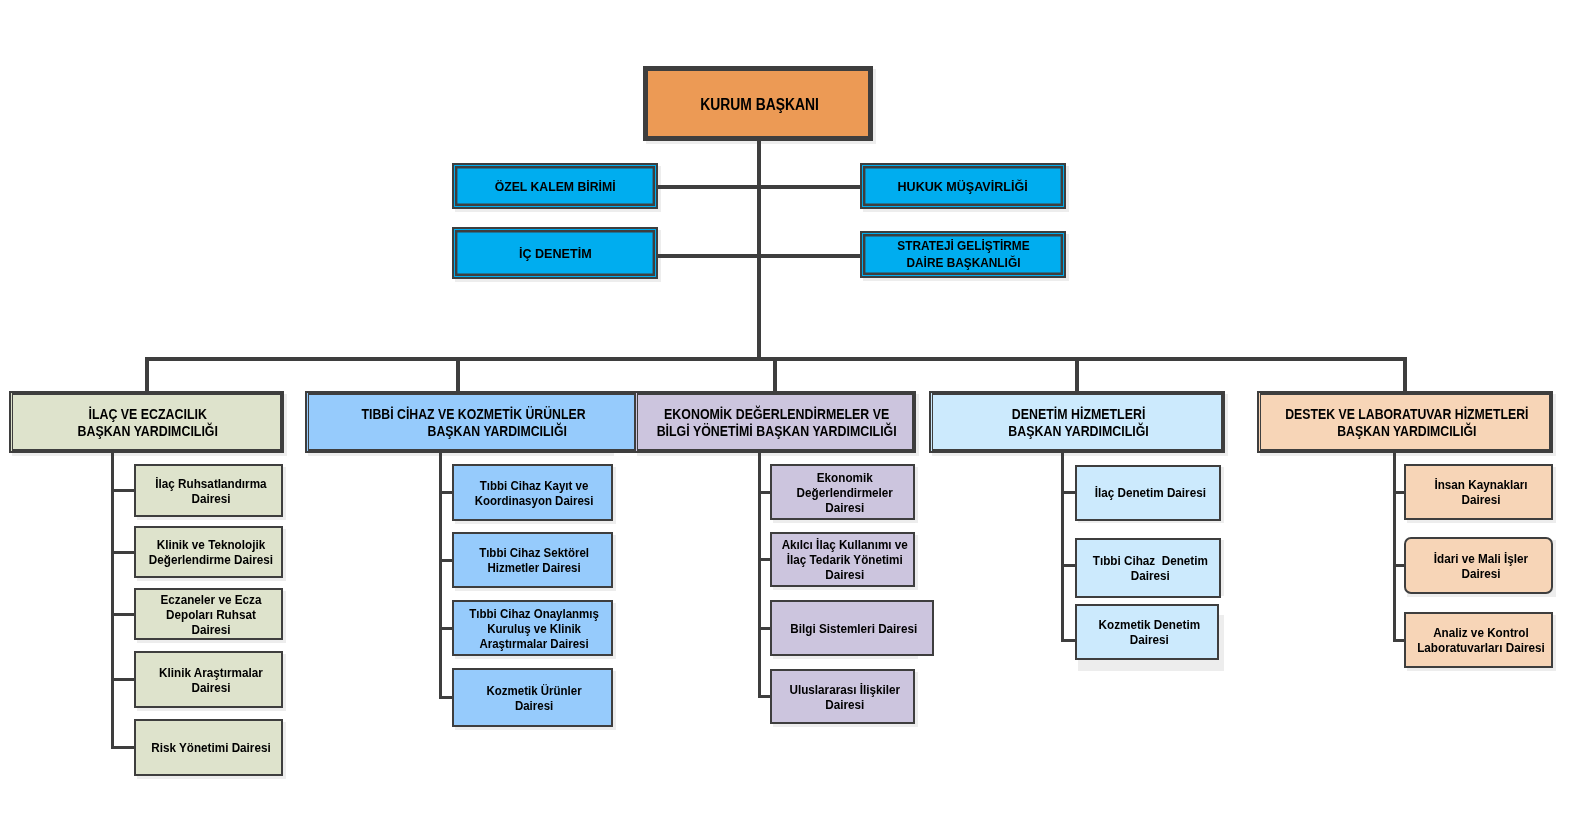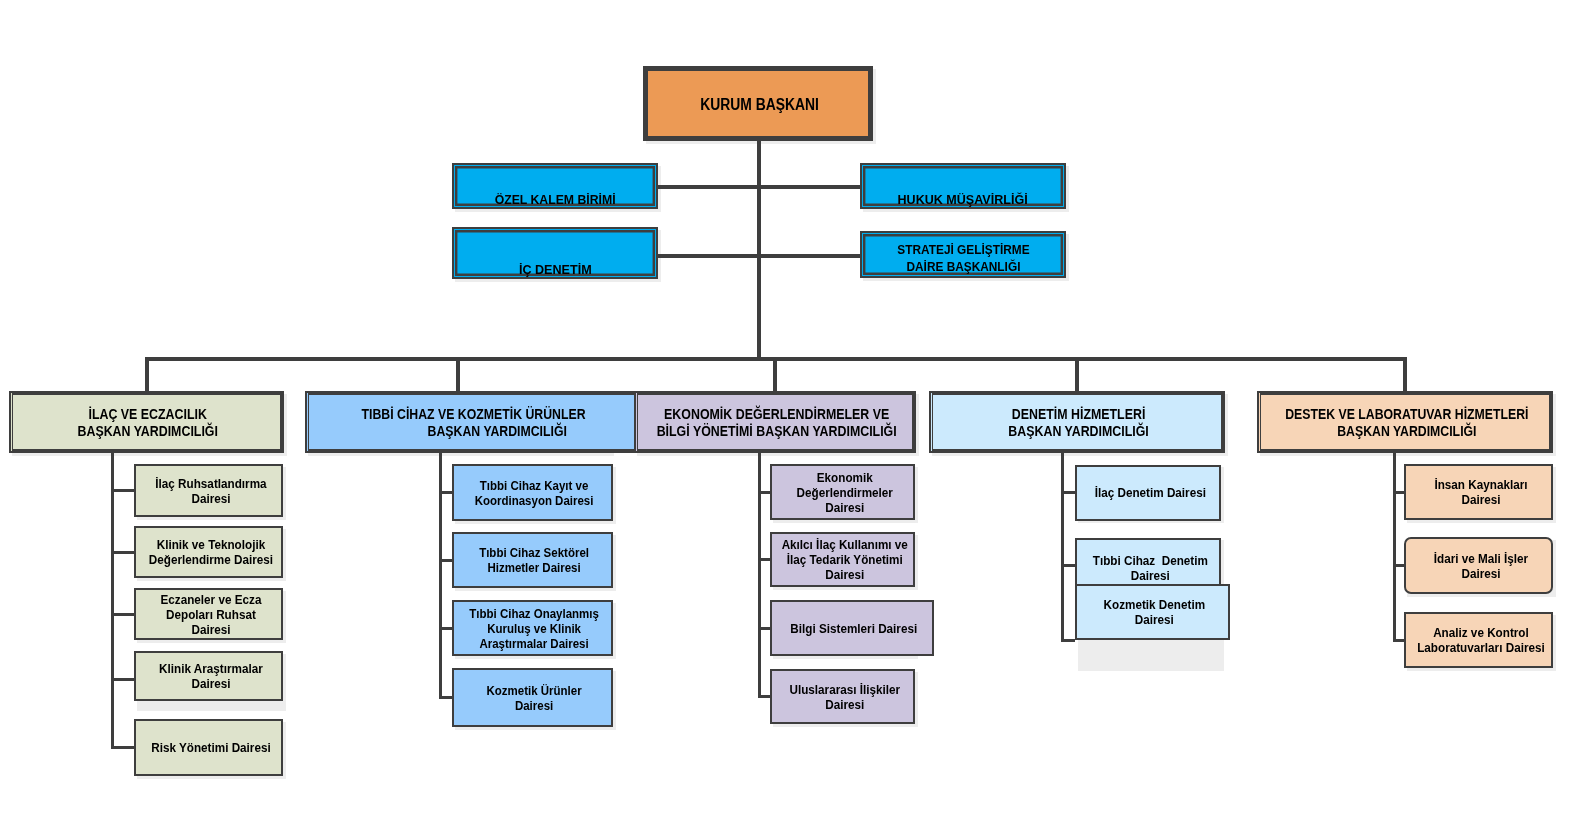--- a/index.html
+++ b/index.html
@@ -11,21 +11,21 @@
   
   .node{position:absolute;box-sizing:border-box;display:flex;align-items:center;
         justify-content:center;text-align:center;color:#000000;font-weight:bold;
         border:2px solid #3e3e3e;line-height:15px;overflow:hidden;}
   .node > span{display:block;flex:0 0 auto;box-sizing:border-box;white-space:pre-wrap;
                backface-visibility:hidden;-webkit-font-smoothing:antialiased;}
 
   
   .node.heavy{border-width:5px;}
   
-  .node.compound{border-width:2px;align-items:flex-end;}
+  .node.compound{border-width:2px;}
   
   .node.header{border-width:4px;}
   
   .node.thin{border-width:2.25px;}
 
   
   .edge-highlight{position:absolute;width:1px;}
   
   .shadow{position:absolute;background:rgba(0,0,0,0.072);}
   
@@ -130,21 +130,21 @@
   <div class="edge-highlight" style="left:11px;top:393px;height:58px;background:#dee3cc;"></div>
   <div class="node thin" style="left:134px;top:464px;width:149px;height:53px;background:#dee3cc;font-size:12.8px;line-height:15px;">
       <span style="width:151.913px;transform:scaleX(0.915);position:relative;top:0px;left:2px;"><span class="tline">İlaç Ruhsatlandırma</span><br><span class="tline">Dairesi</span></span>
     </div>
   <div class="node thin" style="left:134px;top:526px;width:149px;height:52px;background:#dee3cc;font-size:12.8px;line-height:15px;">
       <span style="width:151.913px;transform:scaleX(0.915);position:relative;top:0px;left:2px;"><span class="tline">Klinik ve Teknolojik</span><br><span class="tline">Değerlendirme Dairesi</span></span>
     </div>
   <div class="node thin" style="left:134px;top:588px;width:149px;height:52px;background:#dee3cc;font-size:12.8px;line-height:15px;">
       <span style="width:151.913px;transform:scaleX(0.915);position:relative;top:0px;left:2px;"><span class="tline">Eczaneler ve Ecza</span><br><span class="tline">Depoları Ruhsat</span><br><span class="tline">Dairesi</span></span>
     </div>
-  <div class="node thin" style="left:134px;top:651px;width:149px;height:50px;background:#dee3cc;font-size:12.8px;line-height:15px;">
+  <div class="node thin" style="left:134px;top:651px;width:149px;height:57px;background:#dee3cc;font-size:12.8px;line-height:15px;">
       <span style="width:151.913px;transform:scaleX(0.915);position:relative;top:0px;left:2px;"><span class="tline">Klinik Araştırmalar</span><br><span class="tline">Dairesi</span></span>
     </div>
   <div class="node thin" style="left:134px;top:719px;width:149px;height:57px;background:#dee3cc;font-size:12.8px;line-height:15px;">
       <span style="width:151.913px;transform:scaleX(0.915);position:relative;top:0px;left:2px;"><span class="tline">Risk Yönetimi Dairesi</span></span>
     </div>
 
   <div class="node header" style="left:305px;top:391px;width:335px;height:62px;background:#96cbfc;font-size:14px;line-height:17px;">
       <span style="width:337.130px;transform:scaleX(0.878);position:relative;top:1px;left:1.5px;"><span class="tline">TIBBİ CİHAZ VE KOZMETİK ÜRÜNLER</span><br><span class="tline" style="position:relative;left:27px;">BAŞKAN YARDIMCILIĞI</span></span>
     </div>
   <div class="edge-highlight" style="left:307px;top:393px;height:58px;background:#96cbfc;"></div>
@@ -181,21 +181,21 @@
   <div class="node header" style="left:929px;top:391px;width:296px;height:62px;background:#cceafd;font-size:14px;line-height:17px;">
       <span style="width:323.164px;transform:scaleX(0.885);position:relative;top:1px;left:1.5px;"><span class="tline">DENETİM HİZMETLERİ</span><br><span class="tline">BAŞKAN YARDIMCILIĞI</span></span>
     </div>
   <div class="edge-highlight" style="left:931px;top:393px;height:58px;background:#cceafd;"></div>
   <div class="node thin" style="left:1075px;top:464.5px;width:146px;height:56px;background:#cceafd;font-size:12.8px;line-height:15px;">
       <span style="width:148.634px;transform:scaleX(0.915);position:relative;top:0px;left:2px;"><span class="tline">İlaç Denetim Dairesi</span></span>
     </div>
   <div class="node thin" style="left:1075px;top:537.5px;width:146px;height:60px;background:#cceafd;font-size:12.8px;line-height:15px;">
       <span style="width:148.634px;transform:scaleX(0.915);position:relative;top:0px;left:2px;"><span class="tline">Tıbbi Cihaz  Denetim</span><br><span class="tline">Dairesi</span></span>
     </div>
-  <div class="node thin" style="left:1075px;top:584px;width:155px;height:56px;background:#cceafd;font-size:12.8px;line-height:15px;">
+  <div class="node thin" style="left:1075px;top:604px;width:144px;height:56px;background:#cceafd;font-size:12.8px;line-height:15px;">
       <span style="width:148.634px;transform:scaleX(0.915);position:relative;top:0px;left:2px;"><span class="tline">Kozmetik Denetim</span><br><span class="tline">Dairesi</span></span>
     </div>
 
   <div class="node header" style="left:1257px;top:391px;width:296px;height:62px;background:#f7d5b7;font-size:14px;line-height:17px;">
       <span style="width:325.740px;transform:scaleX(0.878);position:relative;top:1px;left:1.5px;"><span class="tline">DESTEK VE LABORATUVAR HİZMETLERİ</span><br><span class="tline">BAŞKAN YARDIMCILIĞI</span></span>
     </div>
   <div class="edge-highlight" style="left:1259px;top:393px;height:58px;background:#f7d5b7;"></div>
   <div class="node thin" style="left:1404px;top:464px;width:149px;height:56px;background:#f7d5b7;font-size:12.8px;line-height:15px;">
       <span style="width:151.913px;transform:scaleX(0.915);position:relative;top:0px;left:2px;"><span class="tline">İnsan Kaynakları</span><br><span class="tline">Dairesi</span></span>
     </div>

